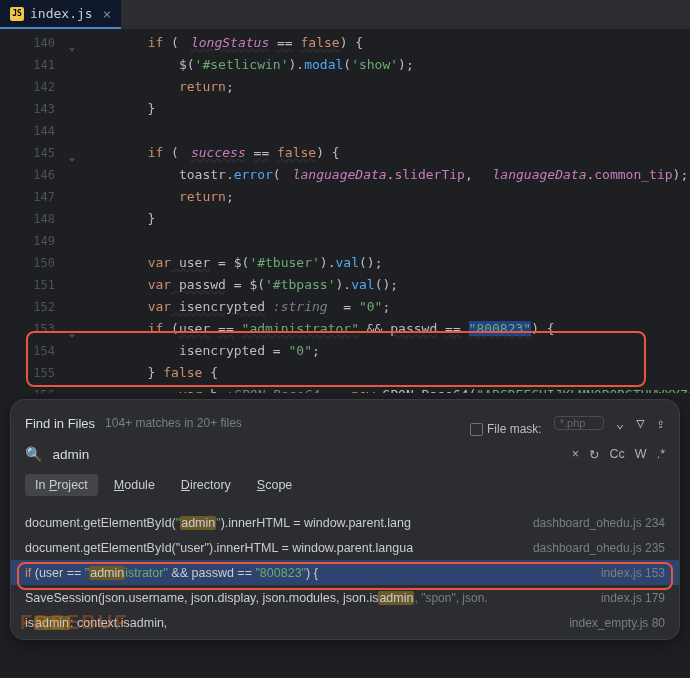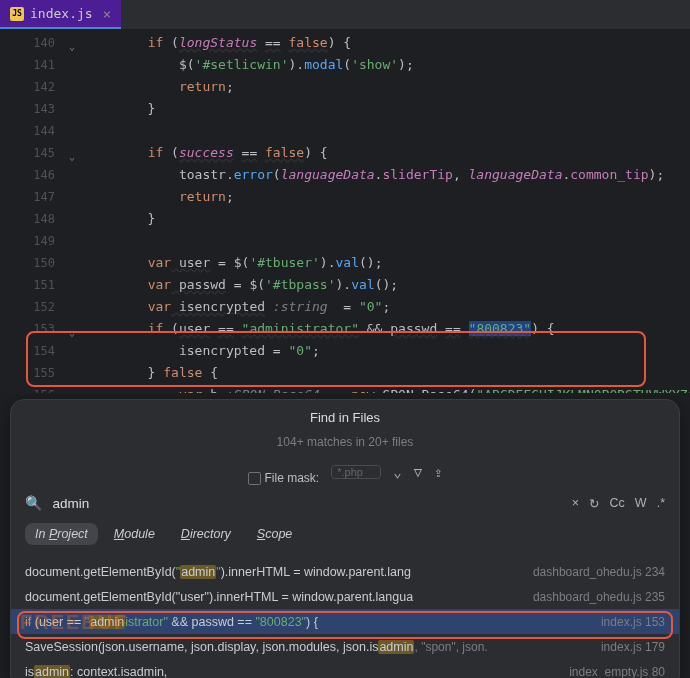--- a/index.html
+++ b/index.html
@@ -15,21 +15,21 @@
 .tabs {
   display: flex;
   background: #2b2d30;
   border-bottom: 1px solid #1e1f22;
   height: 30px;
 }
 .tab {
   display: flex;
   align-items: center;
   padding: 0 10px;
-  background: #4c1d95;
+  background: #0f172a;
   border-bottom: 2px solid #4a88c7;
   gap: 6px;
 }
 .tab-icon {
   width: 14px; height: 14px;
   background: #f0c64a;
   border-radius: 2px;
   display: flex;
   align-items: center;
   justify-content: center;
@@ -87,37 +87,36 @@
   top: 301px;
   width: 620px;
   height: 56px;
   pointer-events: none;
 }
 .c-kw { color: #cf8e6d; }
 .c-str { color: #6aab73; }
 .c-fn { color: #56a8f5; }
 .c-prop { color: #c77dbb; }
 .c-pl { color: #bcbec4; }
-.c-id { color: #c77dbb; font-style: italic; }
+.c-id { color: #c77dbb; font-style: italic; margin-left: 12px; }
 .c-type { color: #7a7e85; font-style: italic;}
 .c-ul { text-decoration: underline wavy #6f737a33; }
 .c-sel { background: #214283; }
 .fif {
   background: #2b2d30;
   border-radius: 14px;
   border: 1px solid #3a3d41;
   margin: 6px 10px 0 10px;
   box-shadow: 0 4px 18px rgba(0,0,0,.4);
 }
 .fif-hdr {
   display: flex;
   align-items: center;
   padding: 10px 14px 6px 14px;
   gap: 10px;
-  flex-direction: column;
 }
 .fif-title { font-size: 13px; color: #dadde0; font-family: -apple-system, sans-serif; }
 .fif-sub { font-size: 12px; color: #7a7e85; font-family: -apple-system, sans-serif; flex:1;}
 .fif-tools { display: flex; gap: 12px; align-items: center; }
 .fm-label { display: flex; align-items: center; gap: 4px; color: #bcbec4; font-family: -apple-system, sans-serif; font-size: 12px; margin-top: 12px;}
 .fm-cb { width: 13px; height: 13px; border: 1px solid #6e7175; border-radius: 2px; display: inline-block;}
 .fm-in { background: #2b2d30; border: 1px solid #4a4d50; border-radius: 4px; padding: 0 5px; color: #666; width: 50px; font-size: 11px; font-family: -apple-system, sans-serif;}
 .icn { color: #adb0b5; font-size: 14px; }
 .search-row {
   display: flex;
@@ -128,21 +127,21 @@
 .search-icn { color: #adb0b5; font-size: 14px;}
 .search-val { flex: 1; color: #dadde0; font-size: 13.5px; font-family: -apple-system, sans-serif;}
 .search-ctrls { display: flex; gap: 10px; color: #adb0b5; align-items: center; font-family: -apple-system, sans-serif; font-size: 12.5px;}
 .scope-row {
   display: flex;
   padding: 4px 14px 10px 14px;
   gap: 6px;
   font-family: -apple-system, sans-serif;
   font-size: 12.5px;
 }
-.scope-tab { padding: 4px 10px; color: #c9ccd0; border-radius: 8px; font-style: italic;}
+.scope-tab { padding: 4px 10px; color: #c9ccd0; border-radius: 3px;}
 .scope-tab.active { background: #43454a; }
 .scope-tab .ul { text-decoration: underline; }
 .results {
   padding: 4px 0 4px 0;
 }
 .rrow {
   display: flex;
   justify-content: space-between;
   align-items: center;
   padding: 5px 14px;

